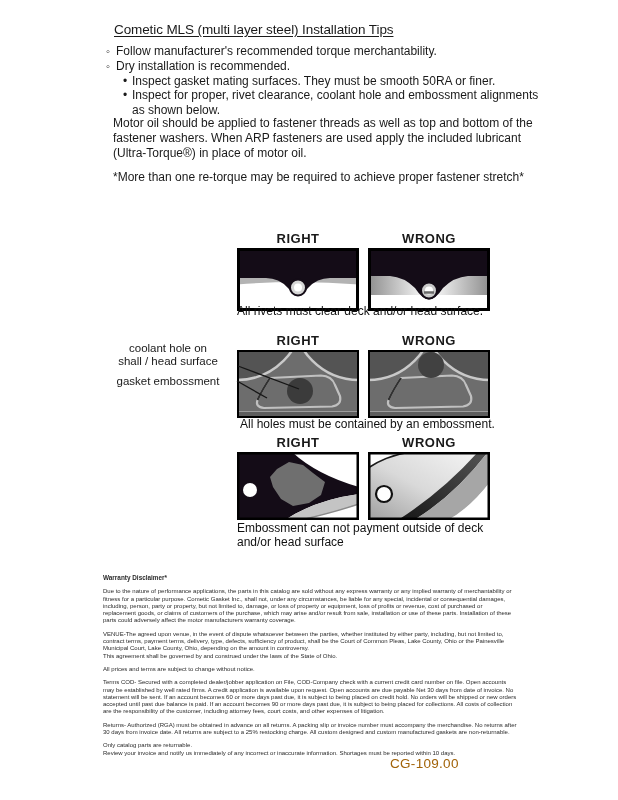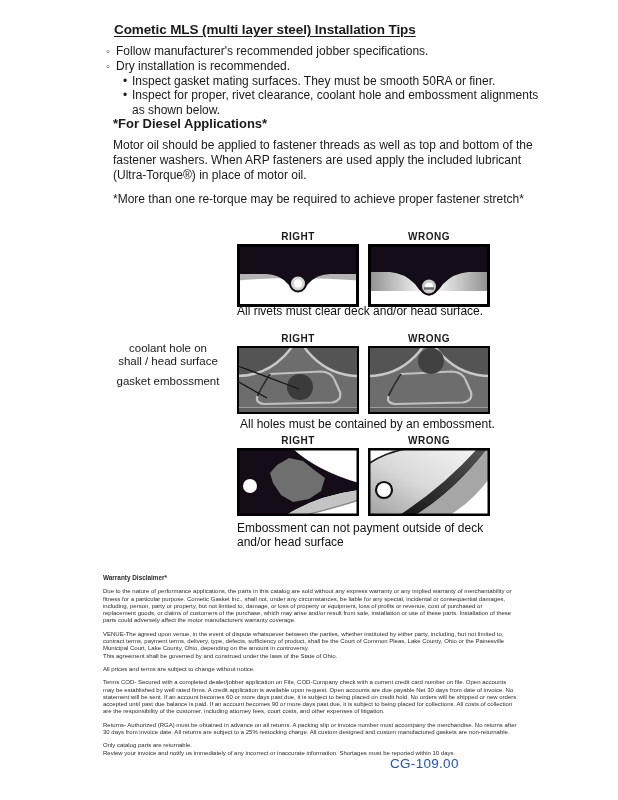--- a/index.html
+++ b/index.html
@@ -1,61 +1,60 @@
 <!DOCTYPE html>
 <html><head>
 <meta charset="utf-8">
 <style>
   html,body{margin:0;padding:0;background:#ffffff;}
   .page{
     position:relative;width:618px;height:800px;background:#ffffff;
     font-family:"Liberation Sans","DejaVu Sans",sans-serif;color:#1a1a1a;overflow:hidden;
   }
   .title{
-    position:absolute;left:114px;top:22px;font-size:13.5px;font-weight:bold;
+    position:absolute;left:114px;top:22px;font-size:13.5px;font-weight:normal;
     letter-spacing:-0.1px;text-decoration:underline;text-underline-offset:2px;white-space:nowrap;
   }
   .bullets{position:absolute;left:108px;top:44px;width:440px;font-size:12px;line-height:14.8px;}
   .bullet{position:relative;padding-left:8px;}
   .bullet.b1::before{content:"◦";position:absolute;left:-2px;top:0;font-size:11px;}
   .bullet.b2{margin-left:15px;padding-left:9px;}
   .bullet.b2::before{content:"•";position:absolute;left:0;top:0;}
   .diesel{position:absolute;left:113px;top:116px;width:428px;font-size:12px;line-height:15px;}
   .diesel-h{font-size:13px;font-weight:bold;margin:0 0 7px 0;}
   .diesel p{margin:0 0 9px 0;}
   .dg-row{position:absolute;left:237px;width:253px;}
   .dg-headers{display:flex;gap:9px;margin-bottom:2px;}
-  .dg-headers div{width:122px;text-align:center;font-size:10px;font-weight:600;letter-spacing:0.5px;}
+  .dg-headers div{width:122px;text-align:center;font-size:13px;font-weight:600;letter-spacing:0.5px;}
   .dg-imgs{display:flex;gap:9px;}
   .dg-imgs svg{display:block;}
   .caption{position:absolute;font-size:12px;line-height:14px;color:#111;}
   .callouts{position:absolute;left:100px;width:136px;text-align:center;font-size:11.5px;line-height:13px;}
   .leader-overlay{position:absolute;left:0;top:0;pointer-events:none;}
   .legal{position:absolute;left:103px;top:574px;width:414px;font-size:6px;line-height:7.3px;color:#2b2b2b;}
   .legal-h{font-weight:bold;font-size:6.4px;margin:0 0 7px 0;}
   .legal p{margin:0 0 6px 0;}
   .legal p.tight{margin:0;}
-  .page-code{position:absolute;left:390px;top:756px;font-size:13.5px;color:#1d4ed8;letter-spacing:0.3px;}
+  .page-code{position:absolute;left:390px;top:756px;font-size:13.5px;color:#a16207;letter-spacing:0.3px;}
 </style>
 </head>
 <body>
 
 <div class="page">
 
   <div class="title">Cometic MLS (multi layer steel) Installation Tips</div>
 
   <div class="bullets">
-    <div class="bullet b1">Follow manufacturer's recommended jobber specifications.</div>
+    <div class="bullet b1">Follow manufacturer's recommended torque merchantability.</div>
     <div class="bullet b1">Dry installation is recommended.</div>
     <div class="bullet b2">Inspect gasket mating surfaces.  They must be smooth 50RA or finer.</div>
     <div class="bullet b2">Inspect for proper, rivet clearance, coolant hole and embossment alignments as shown below.</div>
   </div>
 
   <div class="diesel">
-    <div class="diesel-h">*For Diesel Applications*</div>
     <p>Motor oil should be applied to fastener threads as well as top and bottom of the fastener washers. When ARP fasteners are used apply the included lubricant (Ultra-Torque®) in place of motor oil.</p>
     <p>*More than one re-torque may be required to achieve proper fastener stretch*</p>
   </div>
 
   <div class="dg-row" style="top:231px;">
     <div class="dg-headers">
       <div>RIGHT</div>
       <div>WRONG</div>
     </div>
     <div class="dg-imgs">

